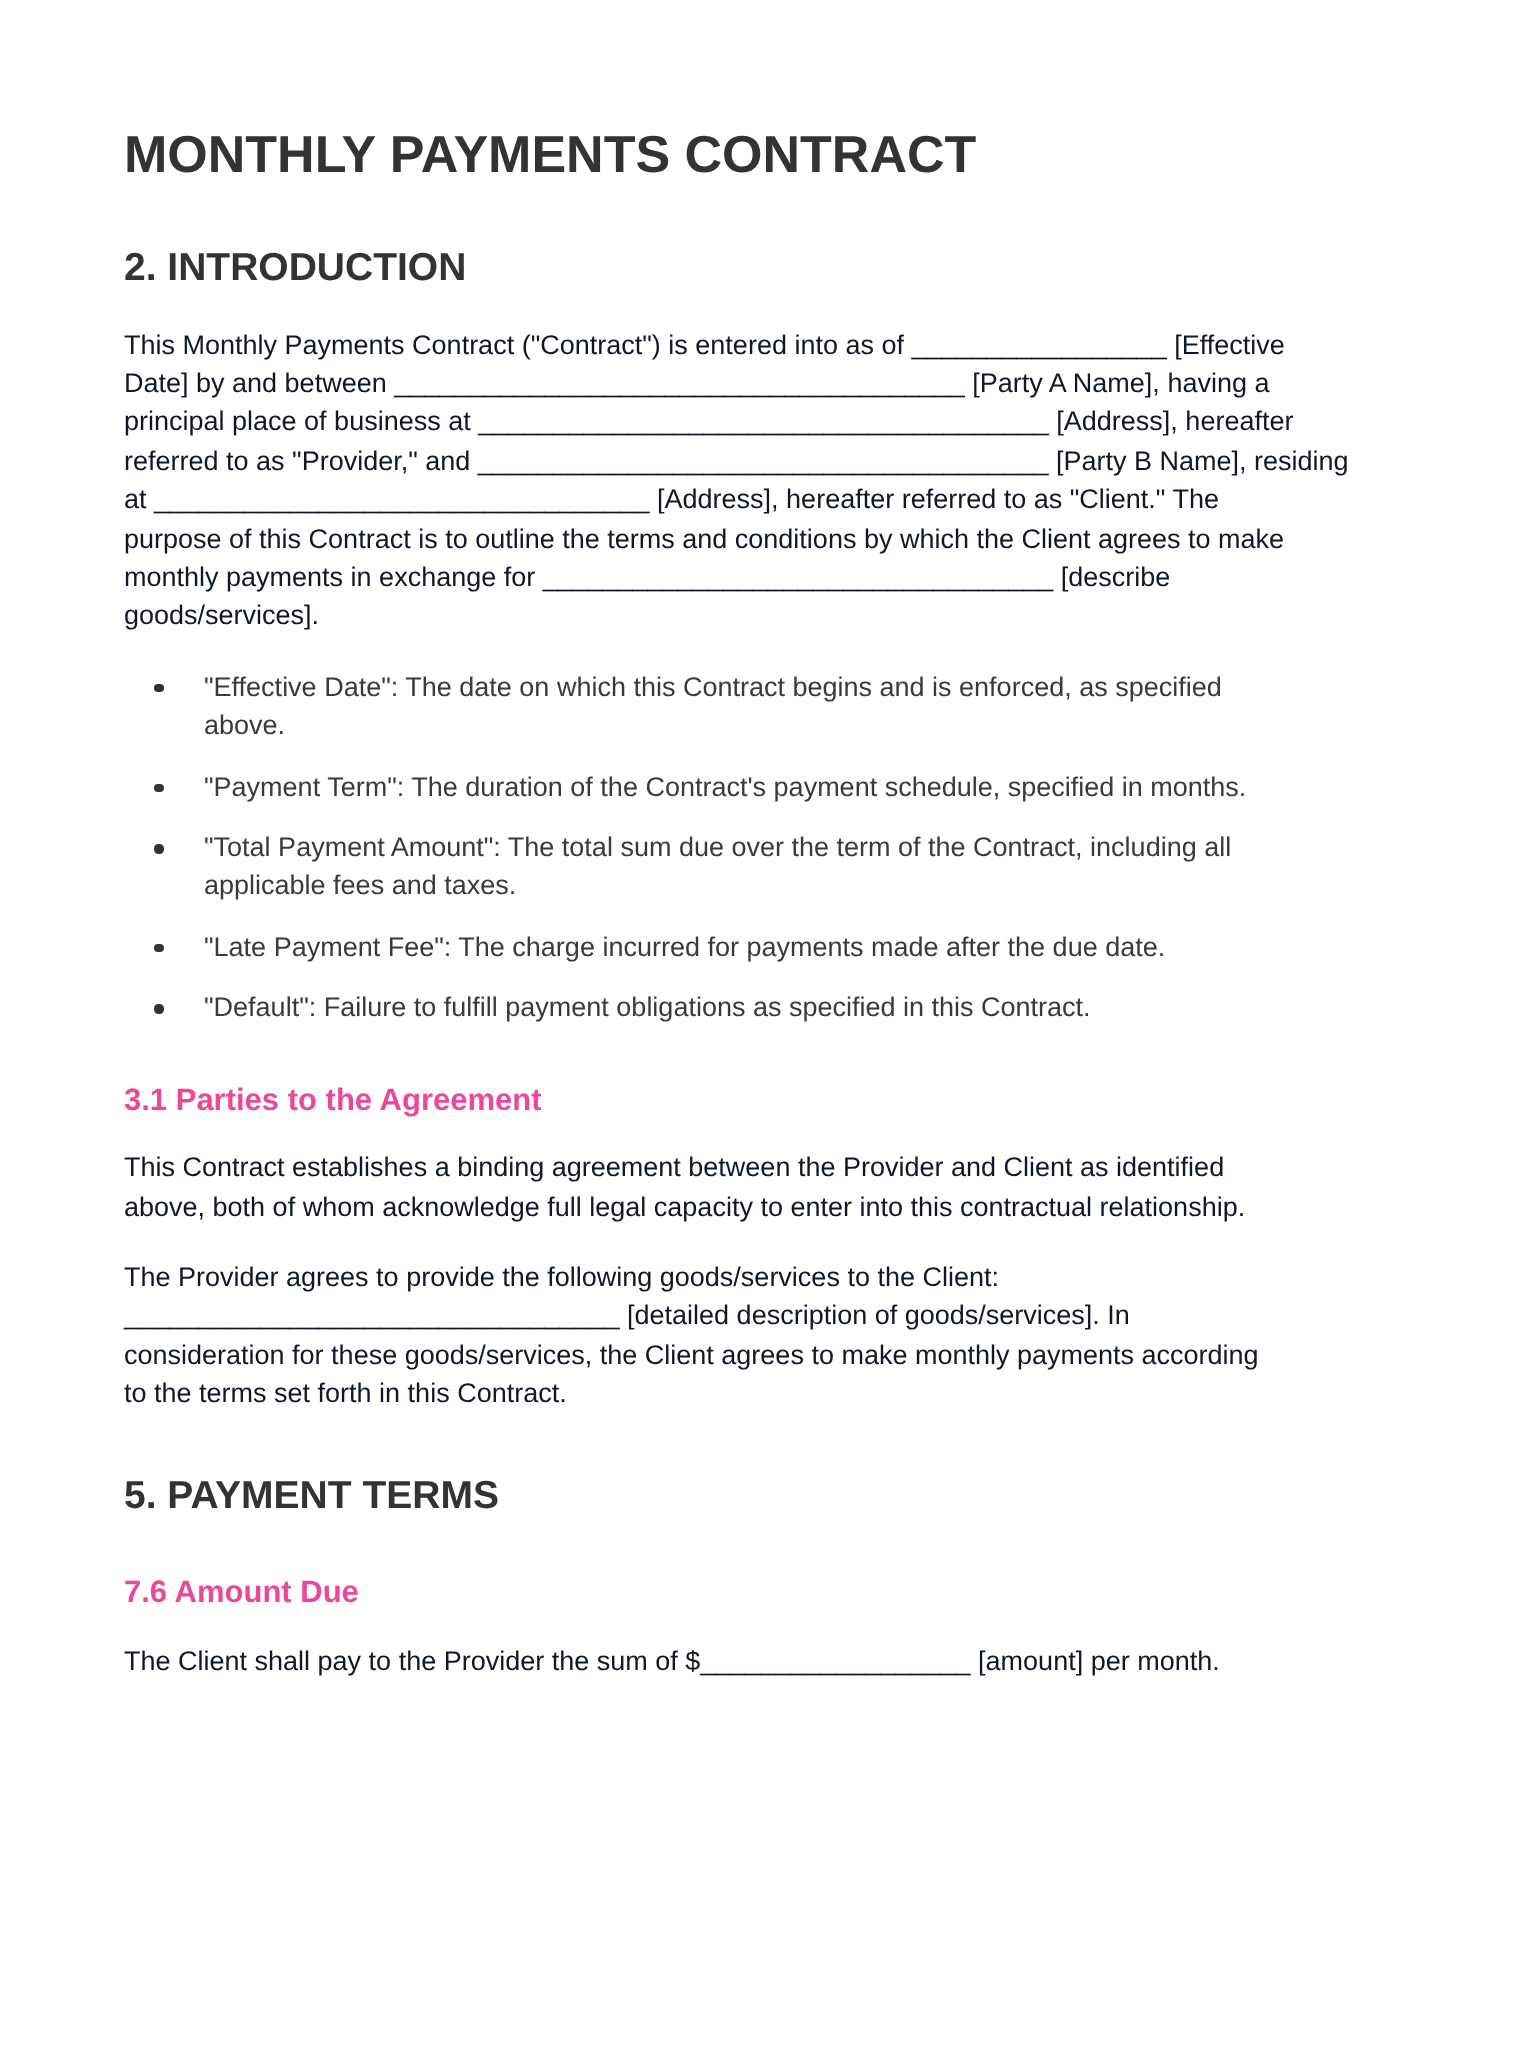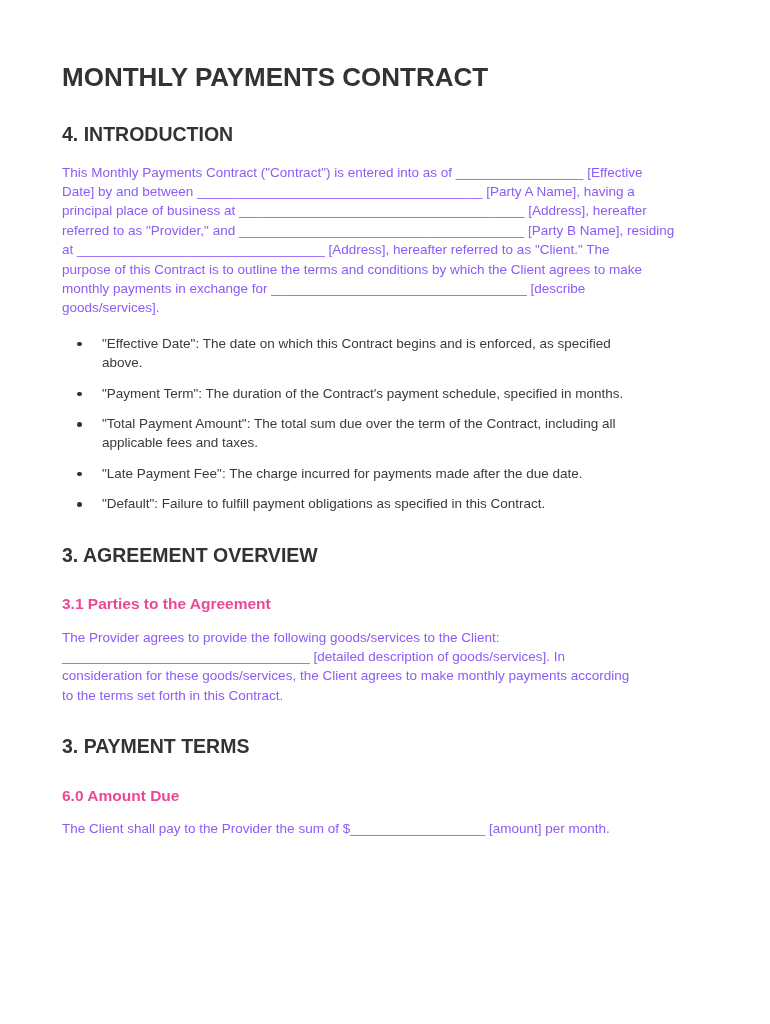--- a/index.html
+++ b/index.html
@@ -41,21 +41,21 @@
     line-height: 1.2;
     font-weight: bold;
     margin: 28px 0 14px 0;
     color: #ec4899;
   }
   p.body-text {
     font-size: 13.5px;
     line-height: 19.4px;
     margin: 0 0 16px 0;
     white-space: pre-wrap;
-    color: #8b5cf6;
+    color: #0f172a;
   }
   ul.def-list {
     list-style: none;
     margin: 0 0 16px 0;
     padding: 0;
   }
   ul.def-list li {
     position: relative;
     padding-left: 40px;
     margin-bottom: 11px;
@@ -76,21 +76,21 @@
     white-space: pre-wrap;
   }
 </style>
 </head>
 <body>
 
 <div class="page">
 
   <h1 class="doc-title">MONTHLY PAYMENTS CONTRACT</h1>
 
-  <h2 class="section-heading">4. INTRODUCTION</h2>
+  <h2 class="section-heading">2. INTRODUCTION</h2>
 
   <p class="body-text">This Monthly Payments Contract ("Contract") is entered into as of _________________ [Effective
 Date] by and between ______________________________________ [Party A Name], having a
 principal place of business at ______________________________________ [Address], hereafter
 referred to as "Provider," and ______________________________________ [Party B Name], residing
 at _________________________________ [Address], hereafter referred to as "Client." The
 purpose of this Contract is to outline the terms and conditions by which the Client agrees to make
 monthly payments in exchange for __________________________________ [describe
 goods/services].</p>
 
@@ -114,30 +114,31 @@
     <li>
       <span class="bullet-dot"></span>
       <span class="li-text">"Late Payment Fee": The charge incurred for payments made after the due date.</span>
     </li>
     <li>
       <span class="bullet-dot"></span>
       <span class="li-text">"Default": Failure to fulfill payment obligations as specified in this Contract.</span>
     </li>
   </ul>
 
-  <h2 class="section-heading">3. AGREEMENT OVERVIEW</h2>
 
   <h3 class="subsection-heading">3.1 Parties to the Agreement</h3>
 
+  <p class="body-text">This Contract establishes a binding agreement between the Provider and Client as identified
+above, both of whom acknowledge full legal capacity to enter into this contractual relationship.</p>
 
 
   <p class="body-text">The Provider agrees to provide the following goods/services to the Client:
 _________________________________ [detailed description of goods/services]. In
 consideration for these goods/services, the Client agrees to make monthly payments according
 to the terms set forth in this Contract.</p>
 
-  <h2 class="section-heading">3. PAYMENT TERMS</h2>
+  <h2 class="section-heading">5. PAYMENT TERMS</h2>
 
-  <h3 class="subsection-heading">6.0 Amount Due</h3>
+  <h3 class="subsection-heading">7.6 Amount Due</h3>
 
   <p class="body-text">The Client shall pay to the Provider the sum of $__________________ [amount] per month.</p>
 
 </div>
 
 </body></html>

